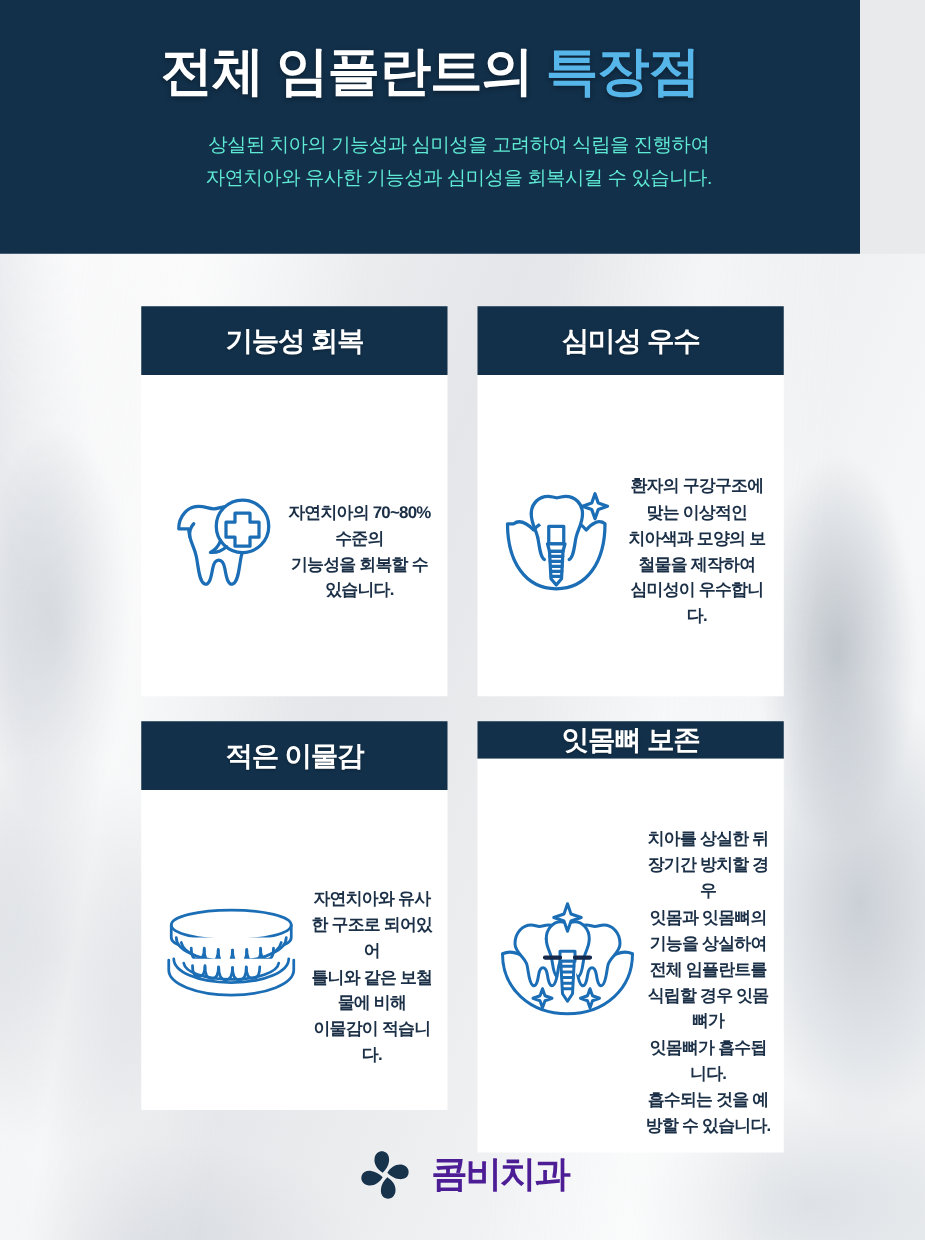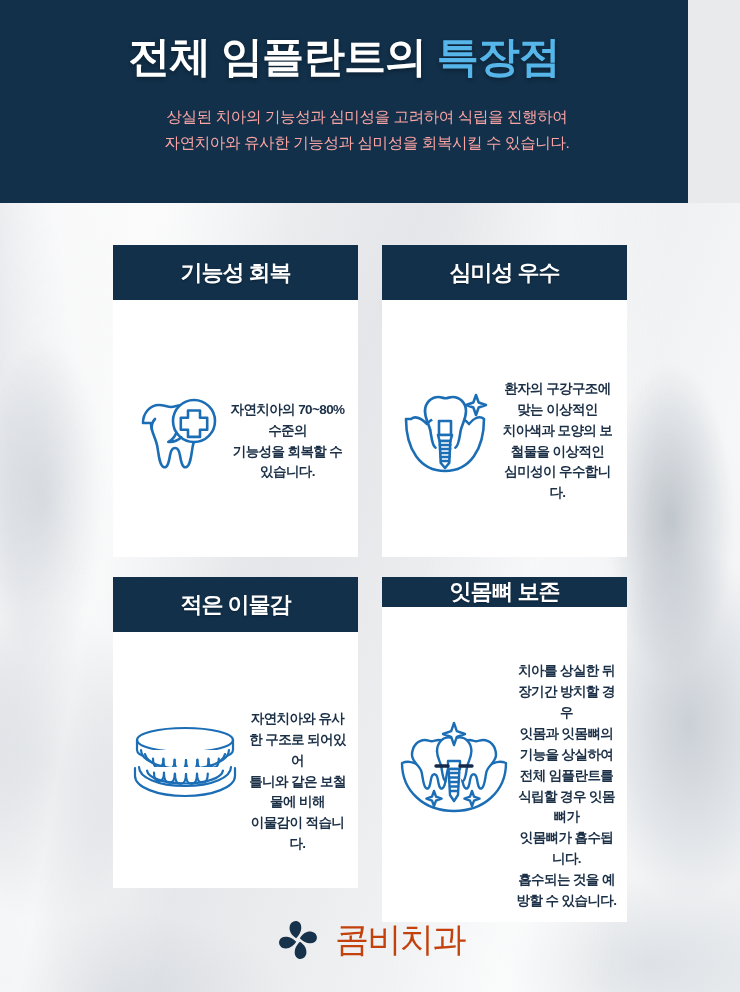--- a/index.html
+++ b/index.html
@@ -49,21 +49,21 @@
   }
   #page-title {
     margin-top:36px;
     font-size:42px; font-weight:bold; letter-spacing:-1px;
     color:#ffffff; line-height:1;
     text-shadow:0 2px 4px rgba(0,0,0,.35);
   }
   #page-title .accent { color:#56b6ea; }
   #subtitle {
     margin-top:26px;
-    font-size:15.5px; font-weight:normal; color:#fca5a5; line-height:1.65;
+    font-size:15.5px; font-weight:normal; color:#5eead4; line-height:1.65;
     letter-spacing:-.4px;
     padding-left:46px;
   }
 
   
   #cards {
     position:absolute; left:113px; top:245px;
     width:514px;
     display:grid;
     grid-template-columns:245px 245px;
@@ -98,21 +98,21 @@
   .card.r2 .card-icon { height:108px; }
   .card.r2 .card-text { margin-top:32px; }
 
   
   #footer {
     position:absolute; left:0; top:905px; width:740px; height:70px;
     display:flex; align-items:center; justify-content:center; gap:14px;
   }
   #logo-mark { width:46px; height:46px; display:block; }
   #logo-text {
-    font-size:34px; font-weight:normal; color:#c2410c; letter-spacing:-1.5px;
+    font-size:29px; font-weight:bold; color:#4c1d95; letter-spacing:-1.5px;
   }
 </style>
 </head>
 <body>
 
 <div id="bg-photo"></div>
 <div id="bg-figure-left"></div>
 <div id="bg-figure-right"></div>
 <div id="bg-streaks"></div>
 
@@ -163,21 +163,21 @@
           <path d="M43.5 64.6C40 63 39.4 52.6 38.2 47"></path>
           <path d="M47 38h12v14H47z" fill="#ffffff"></path>
           <path d="M46 52h14l-1.6 6H47.6z" fill="#ffffff"></path>
           <path d="M47.6 58h10.8l-1.2 22-4.2 5-4.2-5z" fill="#ffffff"></path>
           <path d="M47.9 62h10.3M48.1 66h10M48.4 70h9.4M48.7 74h8.8M49 78h8"></path>
           <path d="M84 12l2.6 7.4L94 22l-7.4 2.6L84 32l-2.6-7.4L74 22l7.4-2.6z" fill="#ffffff"></path>
         </svg>
       </div>
       <div class="card-text">
         <span class="ln">환자의 구강구조에 맞는 이상적인</span>
-        <span class="ln">치아색과 모양의 보철물을 이상적인</span>
+        <span class="ln">치아색과 모양의 보철물을 제작하여</span>
         <span class="ln">심미성이 우수합니다.</span>
       </div>
     </div>
   </div>
 
   <div class="card r2">
     <div class="card-header">
       <span class="card-title">적은 이물감</span>
     </div>
     <div class="card-body">

